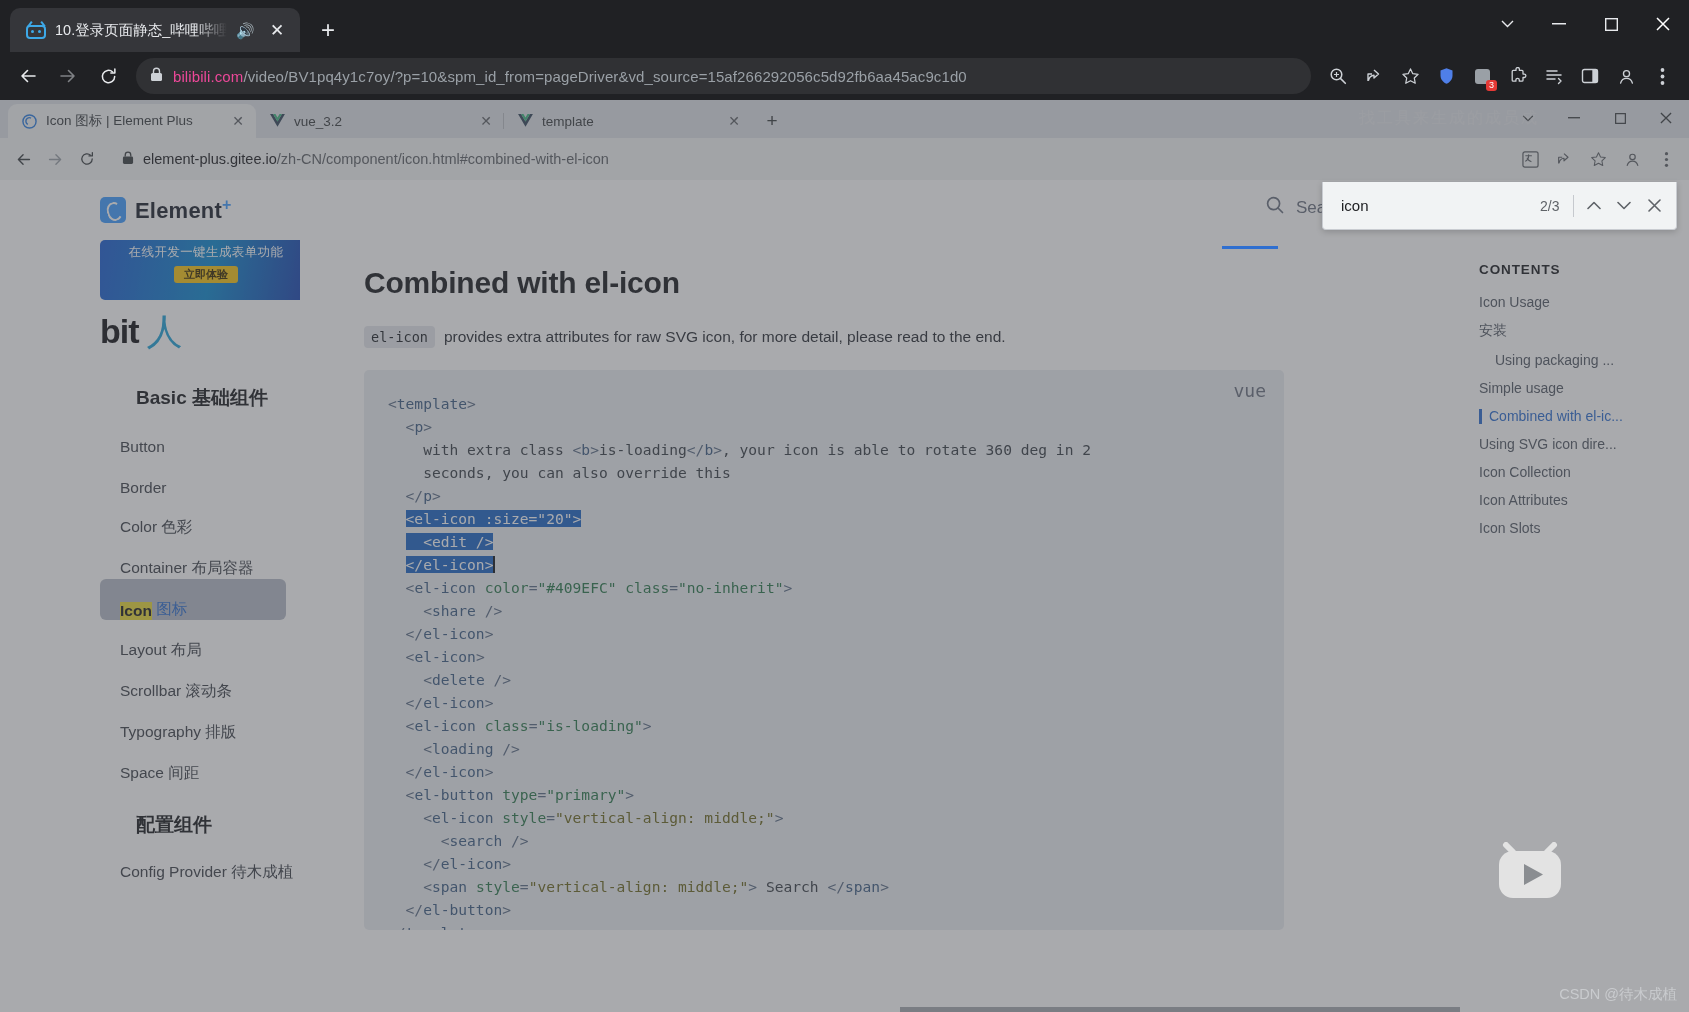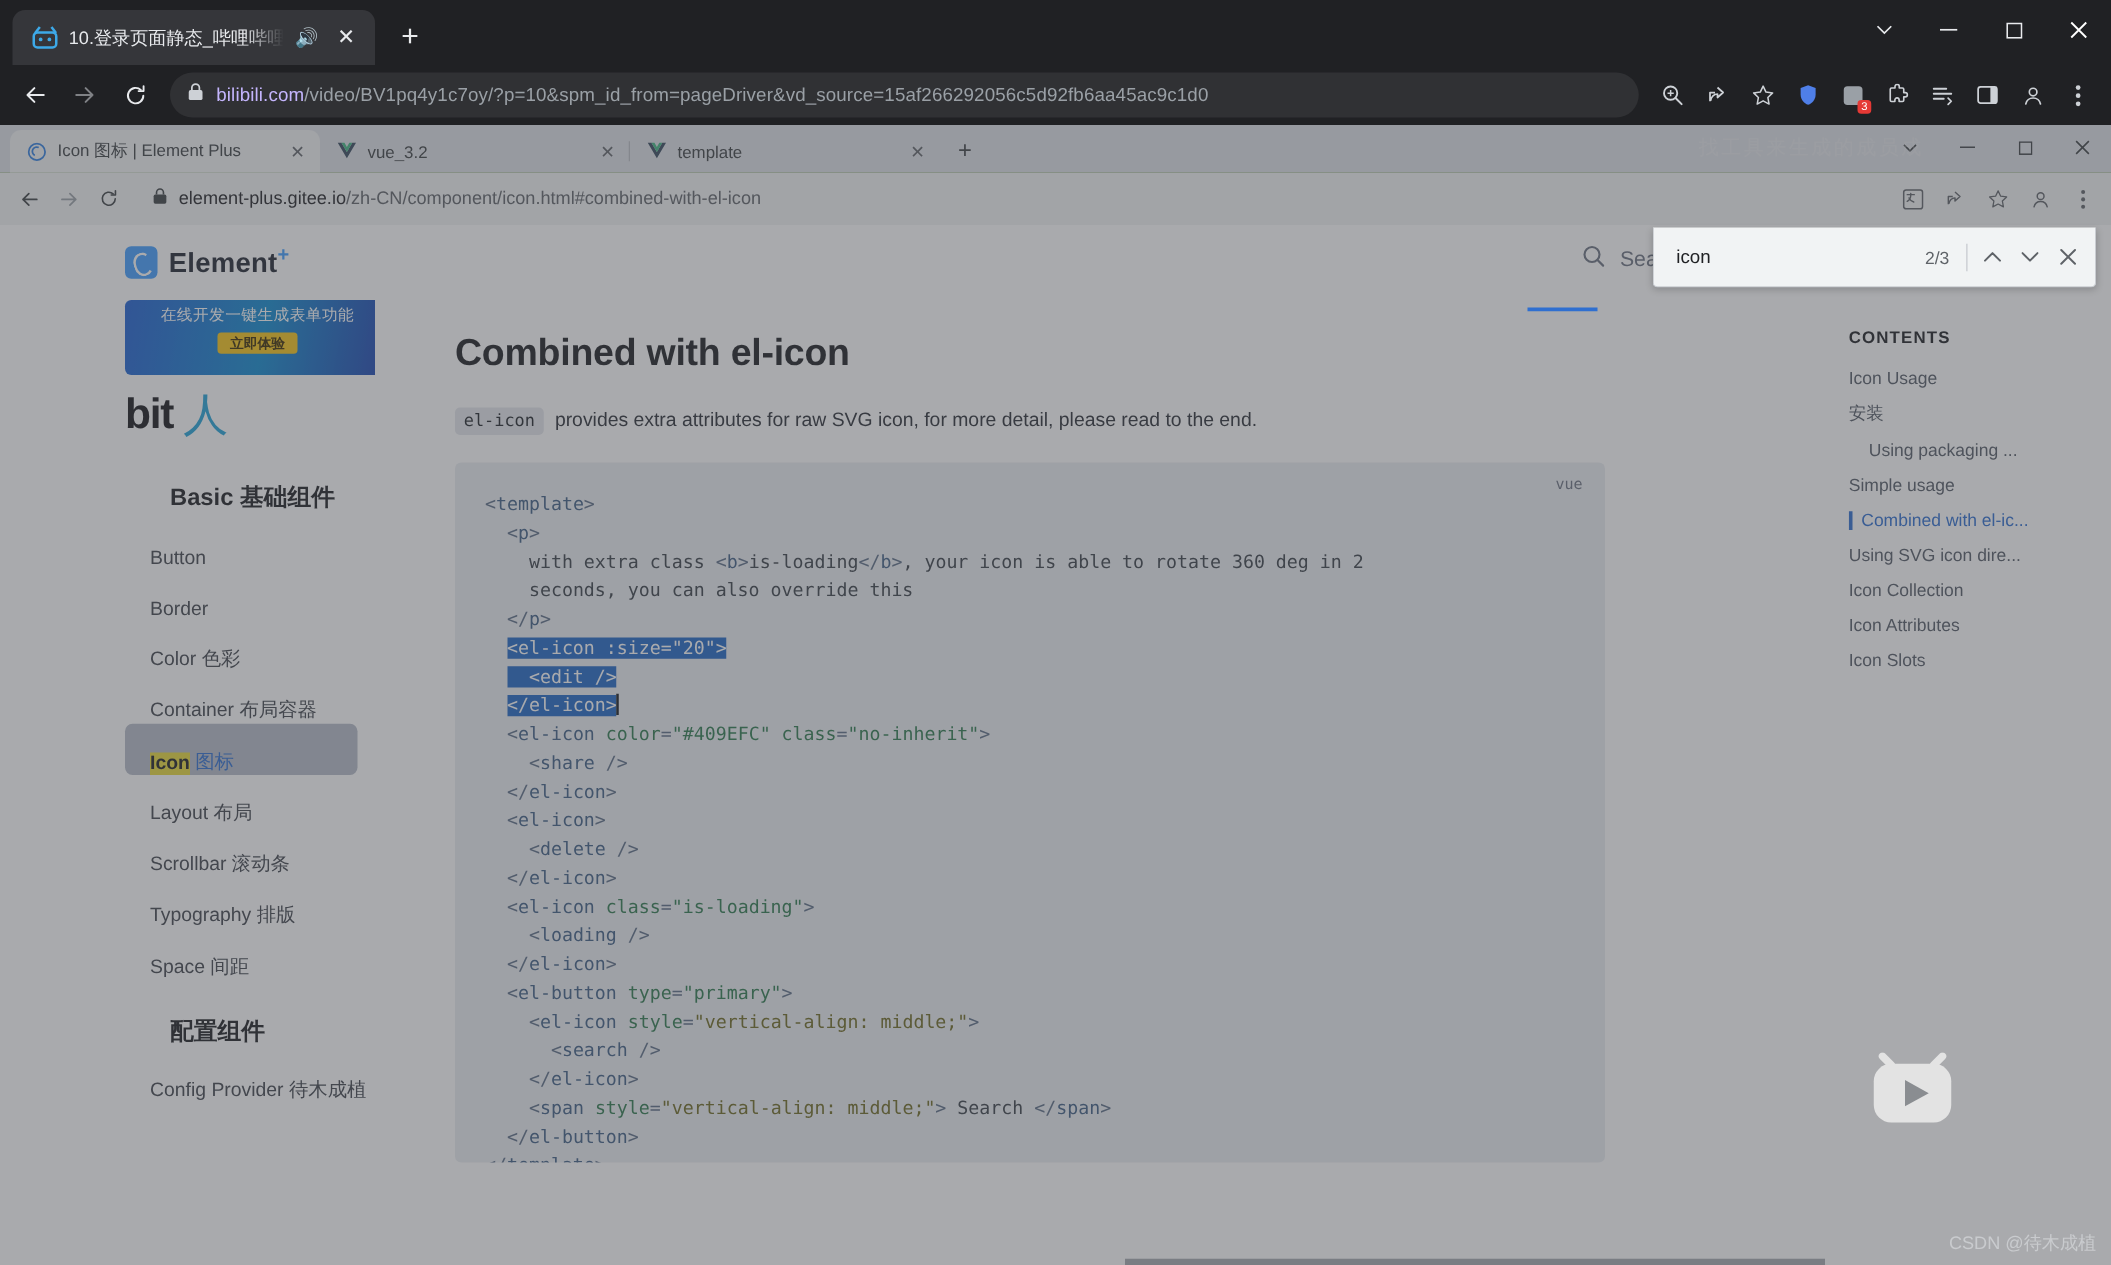--- a/index.html
+++ b/index.html
@@ -104,21 +104,21 @@
     background: #303134; border-radius: 18px;
     display: flex; align-items: center; gap: 10px;
     padding: 0 14px; margin: 0 6px;
     overflow: hidden;
   }
   .omnibox .lock { flex: 0 0 auto; }
   .omni-url {
     font-size: 15px; color: #9aa0a6; white-space: nowrap;
     overflow: hidden; letter-spacing: .1px;
   }
-  .omni-url b { color: #c4b5fd; font-weight: 400; }
+  .omni-url b { color: #ec4899; font-weight: 400; }
   .omni-right { display: flex; align-items: center; gap: 2px; flex: 0 0 auto; }
   .ext-btn {
     width: 34px; height: 34px; border-radius: 50%;
     display: flex; align-items: center; justify-content: center;
     color: #cdd1d6; position: relative; flex: 0 0 auto;
   }
   .ext-badge {
     position: absolute; right: 2px; bottom: 2px;
     background: #e53935; color: #fff; font-size: 9px;
     border-radius: 3px; padding: 0 3px; line-height: 11px;
@@ -299,21 +299,21 @@
     margin-top: 22px;
     width: 920px; height: 560px;
     background: #ebeef2;
     border-radius: 5px;
     position: relative;
     padding: 22px 0 0 24px;
     overflow: hidden;
   }
   .lang-tag {
     position: absolute; right: 18px; top: 10px;
-    font-size: 12px; color: #6b7280;
+    font-size: 18px; color: #6b7280;
     font-family: "DejaVu Sans Mono", monospace;
   }
   pre.code {
     font-family: "DejaVu Sans Mono", "Liberation Mono", monospace;
     font-size: 14.6px; line-height: 23px;
     color: #2c3e50; white-space: pre;
   }
   .tag { color: #5c6e86; }
   .tname { color: #3f5f85; }
   .attr { color: #2f7a4f; }

